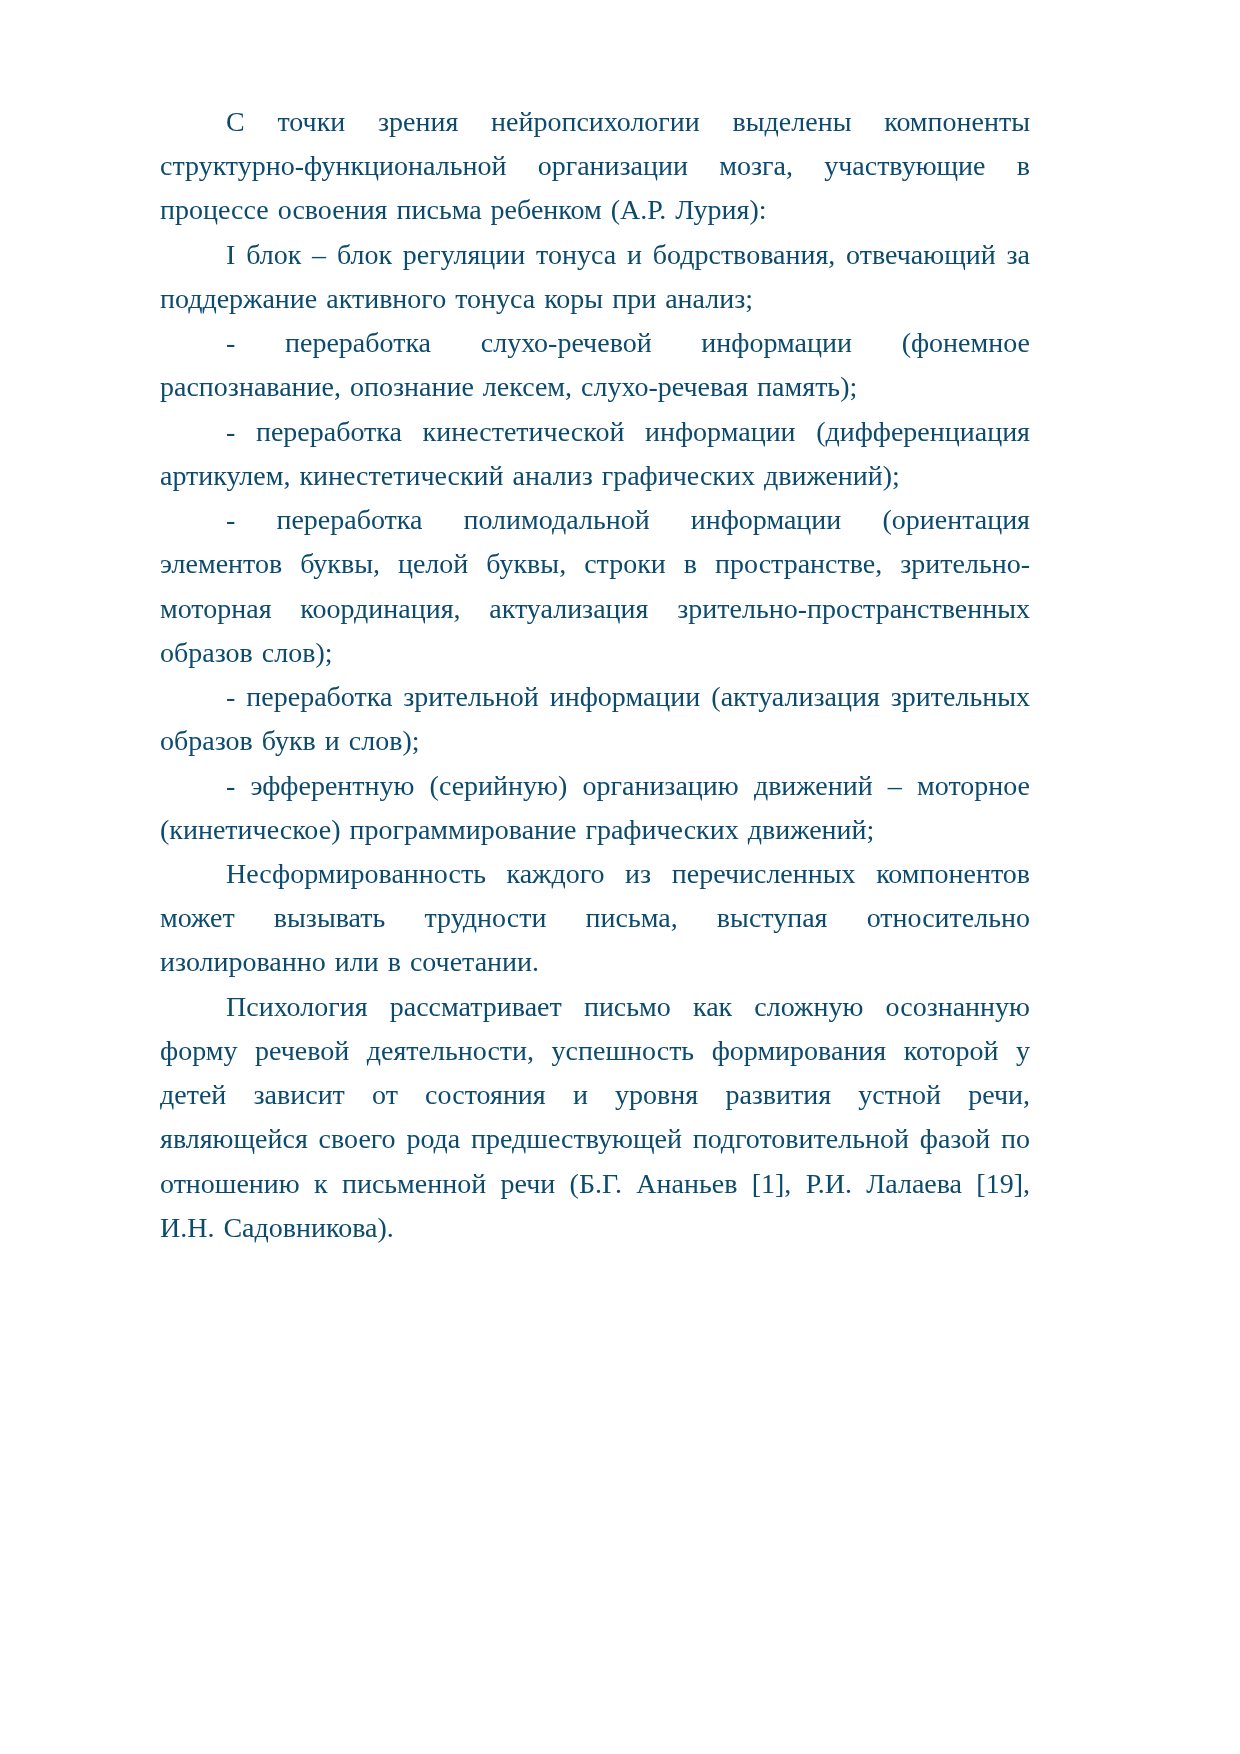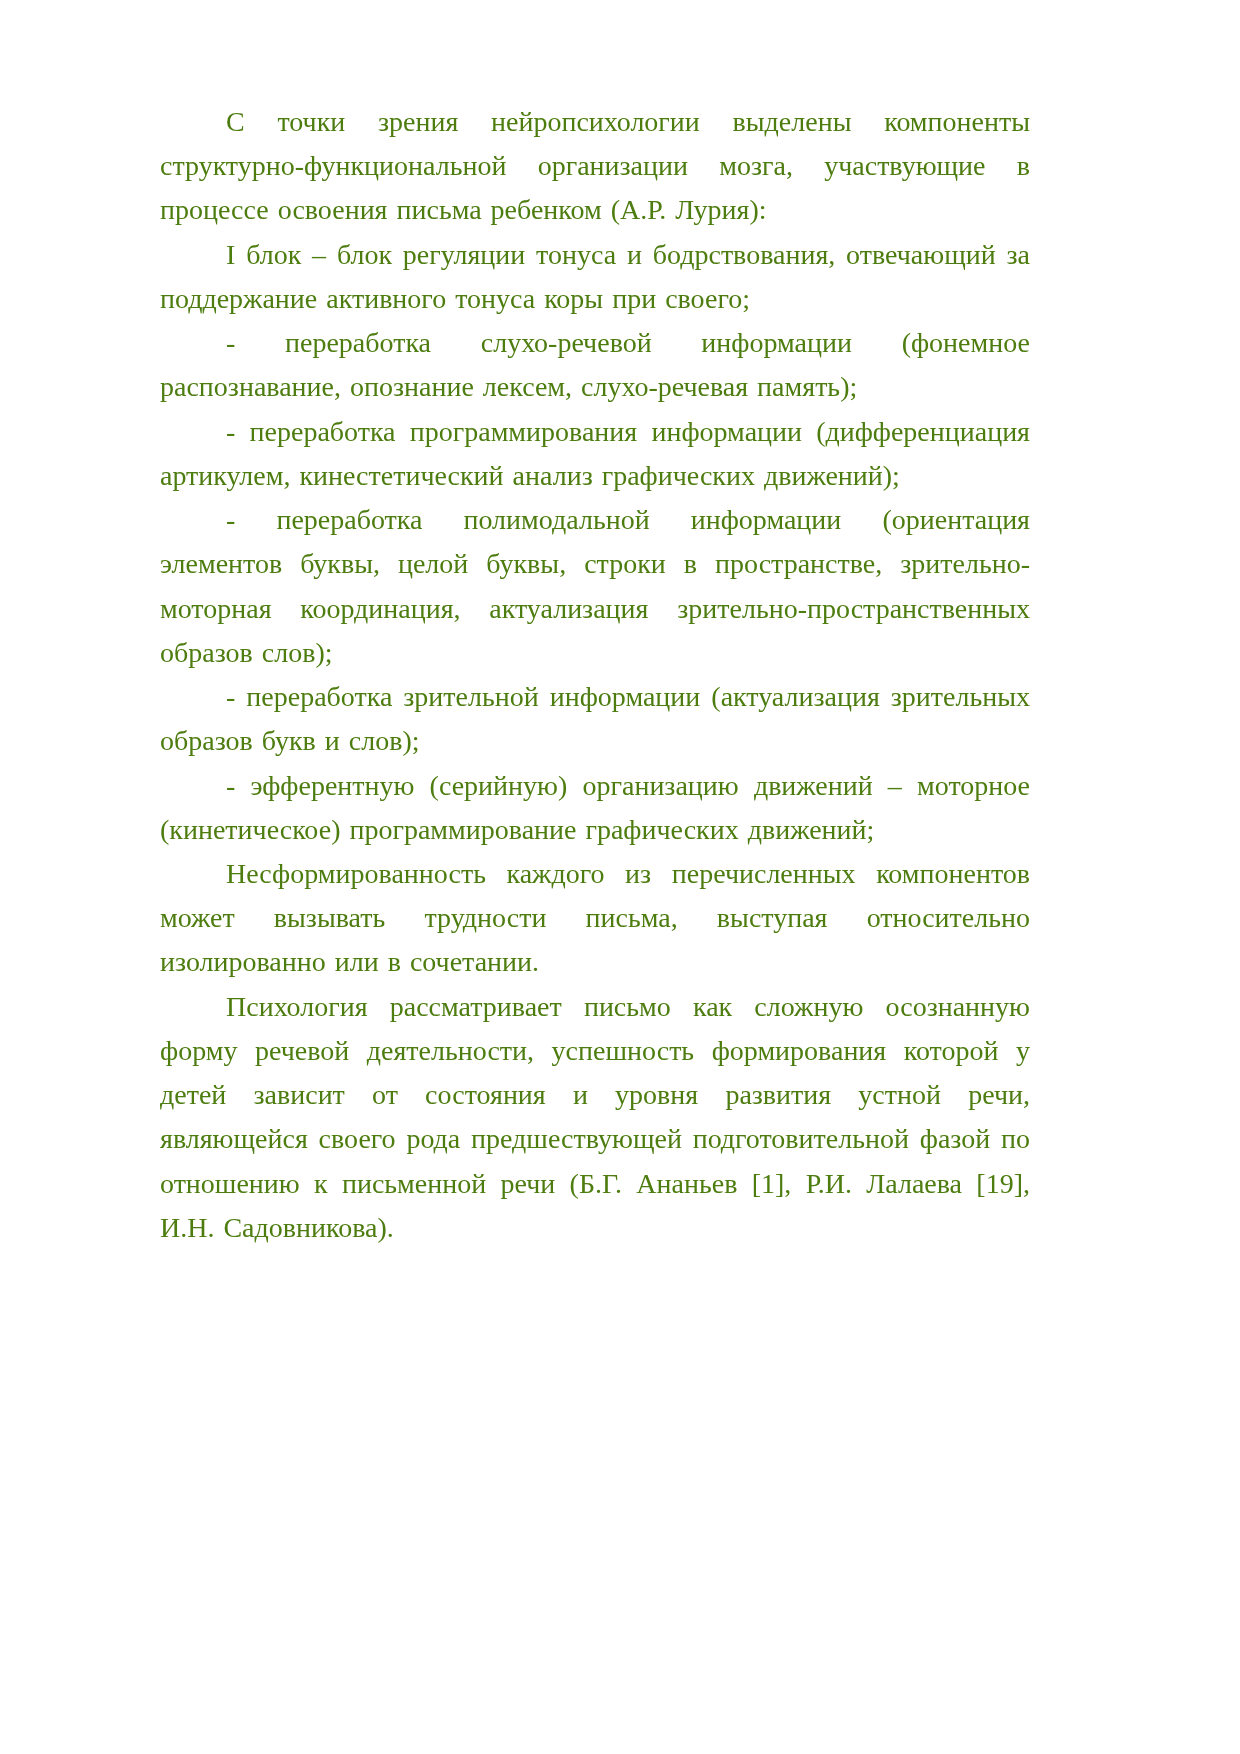--- a/index.html
+++ b/index.html
@@ -15,34 +15,34 @@
     background: #ffffff;
     box-sizing: border-box;
     padding: 100px 210px 60px 160px;
     overflow: hidden;
   }
   .doc-body p {
     margin: 0;
     font-family: "Liberation Serif", "DejaVu Serif", serif;
     font-size: 28px;
     line-height: 1.58;
-    color: #4d7c0f;
+    color: #0c4a6e;
     text-align: justify;
     text-indent: 66px;
     word-spacing: 2px;
   }
 </style>
 </head>
 <body>
 
 <div class="page">
   <div class="doc-body">
     <p>С точки зрения нейропсихологии выделены компоненты структурно-функциональной организации мозга, участвующие в процессе освоения письма ребенком (А.Р. Лурия):</p>
-    <p>I блок – блок регуляции тонуса и бодрствования, отвечающий за поддержание активного тонуса коры при своего;</p>
+    <p>I блок – блок регуляции тонуса и бодрствования, отвечающий за поддержание активного тонуса коры при анализ;</p>
     <p>- переработка слухо-речевой информации (фонемное распознавание, опознание лексем, слухо-речевая память);</p>
-    <p>- переработка программирования информации (дифференциация артикулем, кинестетический анализ графических движений);</p>
+    <p>- переработка кинестетической информации (дифференциация артикулем, кинестетический анализ графических движений);</p>
     <p>- переработка полимодальной информации (ориентация элементов буквы, целой буквы, строки в пространстве, зрительно-моторная координация, актуализация зрительно-пространственных образов слов);</p>
     <p>- переработка зрительной информации (актуализация зрительных образов букв и слов);</p>
     <p>- эфферентную (серийную) организацию движений – моторное (кинетическое) программирование графических движений;</p>
     <p>Несформированность каждого из перечисленных компонентов может вызывать трудности письма, выступая относительно изолированно или в сочетании.</p>
     <p>Психология рассматривает письмо как сложную осознанную форму речевой деятельности, успешность формирования которой у детей зависит от состояния и уровня развития устной речи, являющейся своего рода предшествующей подготовительной фазой по отношению к письменной речи (Б.Г. Ананьев [1], Р.И. Лалаева [19], И.Н. Садовникова).</p>
   </div>
 </div>
 
 </body></html>

